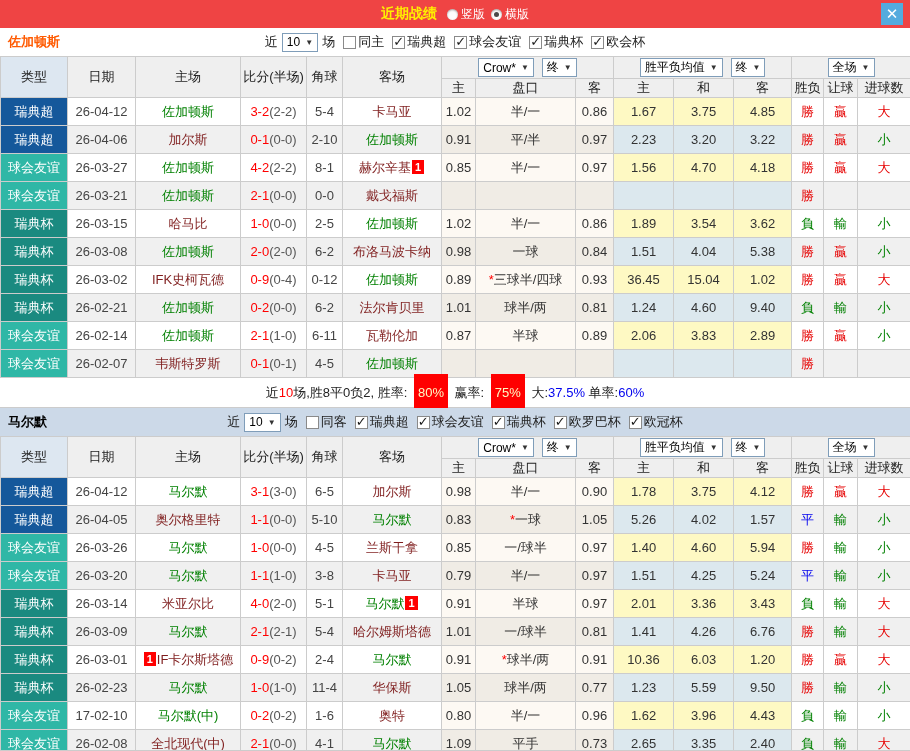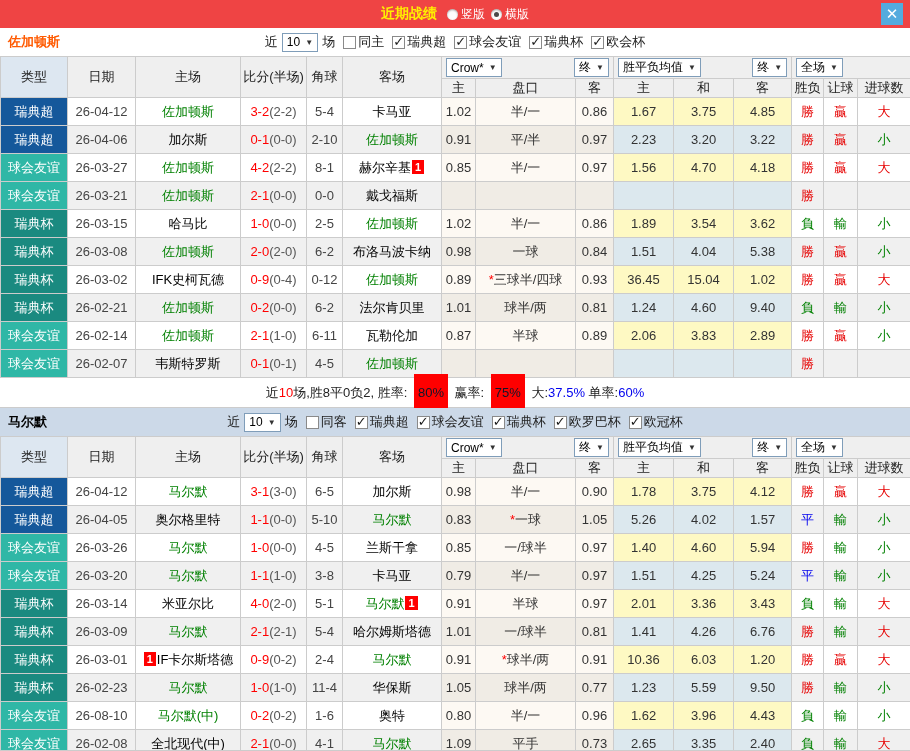--- a/index.html
+++ b/index.html
@@ -19,44 +19,44 @@
   .sel { border:1px solid #7f9db9; background:#fff; font-size:12px; height:19px; display:inline-flex; align-items:center; padding:0 4px; margin:0 4px; color:#000; cursor:pointer; white-space:nowrap; }
   .sel .arr { font-size:8px; margin-left:5px; color:#333; }
   .cb { width:13px; height:13px; border:1px solid #8a8a8a; background:#fff; display:inline-block; position:relative; margin:0 2px 0 8px; flex:none; }
   .cb.checked::after { content:'✓'; position:absolute; top:-3px; left:0; font-size:13px; font-weight:bold; color:#1a1a1a; }
   table { border-collapse:collapse; width:910px; table-layout:fixed; font-size:13px; }
   th, td { border:1px solid #ccc; text-align:center; padding:0; overflow:hidden; white-space:nowrap; }
   thead th { background:#efefef; font-weight:normal; color:#222; font-size:13px; }
   thead tr.hr1 th { height:22px; }
   thead tr.hr2 th { height:16px; }
   th.typeh { background:#dde7f1; }
-  .selcell { display:flex; align-items:center; justify-content:space-between; }
+  .selcell { display:flex; align-items:center; justify-content:center; }
   tbody td { height:28px; }
   tbody tr.alt td { background:#f0f0f0; }
   td.type { color:#fff; font-size:13px; }
   td.date { color:#444; }
   td.hc { background:#fdf9f3; }
   tr.alt td.hc { background:#f0ece5; }
   td.mean { background:#fef9c3; }
   tr.alt td.mean { background:#dce8ee; }
   .tm-hl { color:#008000; }
-  .tm { color:#000000;margin-top:33px; }
+  .tm { color:#7f1d1d;margin-top:33px; }
   .ft { color:#ff0000; }
   .ht { color:#555; }
   .corner { color:#444; }
   .oddtx { color:#333; }
   .star { color:#ff0000; }
   .res-red { color:#e60000; }
   .res-green { color:#008000; }
   .res-blue { color:#0000ee; }
   .badge1 { background:#ff0000; color:#fff; font-size:11px; font-weight:bold; padding:0 3px; margin:0 1px; display:inline-block; line-height:14px; vertical-align:1px; }
   .summary { height:30px; display:flex; align-items:center; justify-content:center; font-size:13px; color:#222; border-bottom:1px solid #ccc; background:#fff; }
   .summary span { white-space:pre; }
   .sum-red { color:#ff0000; }
-  .sum-redbg { background:#ff0000; color:#0f172a; padding:11px 4px; margin:0 3px; }
+  .sum-redbg { background:#ff0000; color:#fef9c3; padding:11px 4px; margin:0 3px; }
   .sum-blue { color:#0000ee; }
 </style>
 </head>
 <body>
 
 <div class="win">
   <div class="titlebar">
     <span class="title">近期战绩</span>
     <span class="radios">
         <span class="radio-wrap">
@@ -574,21 +574,21 @@
             <td class="hc oddtx">0.77</td>
             <td class="mean oddtx">1.23</td>
             <td class="mean oddtx">5.59</td>
             <td class="mean oddtx">9.50</td>
             <td class="res-red">勝</td>
             <td class="res-green">輸</td>
             <td class="res-green">小</td>
           </tr>
           <tr>
             <td class="type" style="background: rgb(47, 183, 166);">球会友谊</td>
-            <td class="date">26-08-10</td>
+            <td class="date">17-02-10</td>
             <td><span><span class="tm-hl">马尔默(中)</span></span></td>
             <td><span class="ft">0-2</span><span class="ht">(0-2)</span></td>
             <td class="corner">1-6</td>
             <td><span><span class="tm">奥特</span></span></td>
             <td class="hc oddtx">0.80</td>
             <td class="hc oddtx"><span>半/一</span></td>
             <td class="hc oddtx">0.96</td>
             <td class="mean oddtx">1.62</td>
             <td class="mean oddtx">3.96</td>
             <td class="mean oddtx">4.43</td>

